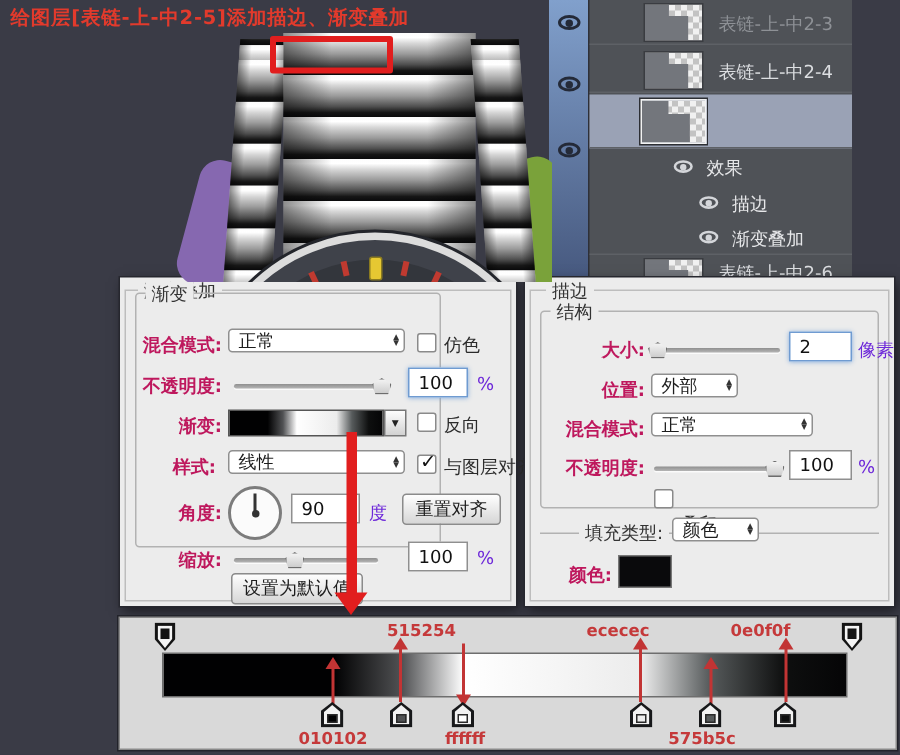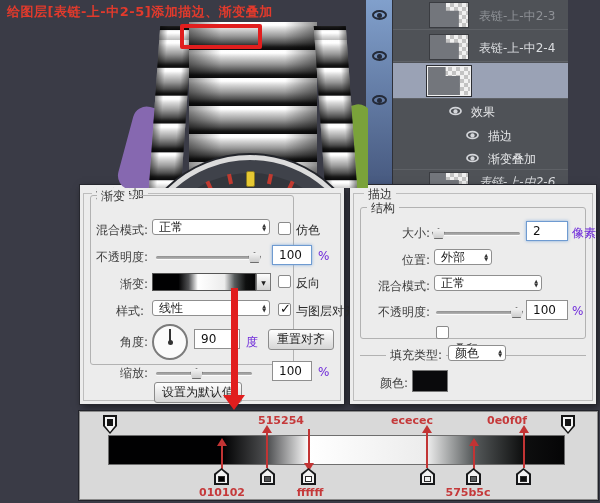--- a/index.html
+++ b/index.html
@@ -40,21 +40,21 @@
   .eye{width:15px;height:10px;border:2px solid #242a38;border-radius:50%;position:relative;display:block;}
   .eye::after{content:"";position:absolute;left:50%;top:50%;width:5px;height:5px;margin:-2.5px 0 0 -2.5px;background:#242a38;border-radius:50%;}
   .eye.light{border-color:#d4d6da;}
   .eye.light::after{background:#d4d6da;}
   .fxlabel{font-size:12px;color:#e6e7e9;white-space:nowrap;}
 
   
   .dlg{background:#ececec;box-shadow:0 0 0 1px #26272e,2px 3px 8px rgba(0,0,0,.55);}
   .fs{position:absolute;border:1px solid #b2b2b2;border-radius:3px;}
   .legend{position:absolute;top:-8px;background:#ececec;padding:0 4px;font-size:12px;color:#333;white-space:nowrap;}
-  .lab{position:absolute;font-size:12px;color:#404040;text-align:right;white-space:nowrap;}
+  .lab{position:absolute;font-size:12px;color:#be185d;text-align:right;white-space:nowrap;font-weight:bold;}
   .dd{position:absolute;background:#fff;border:1px solid #8f8f8f;border-radius:3px;height:16px;font-size:12px;color:#1d1d1d;display:flex;align-items:center;padding:0 3px 0 6px;}
   .dd .arr{margin-left:auto;display:flex;flex-direction:column;font-size:5px;line-height:4.5px;color:#333;padding-left:4px;}
   .fld{position:absolute;background:#fff;border:1px solid #6f9bd1;box-shadow:0 0 3px rgba(120,165,220,.9);height:20px;font-size:12px;color:#111;display:flex;align-items:center;padding-left:6px;}
   .unit{position:absolute;font-size:12px;color:#6d28d9;white-space:nowrap;}
   .cb{position:absolute;width:13px;height:13px;background:#fff;border:1px solid #8a8a8a;border-radius:2px;}
   .cb.checked::after{content:"\2713";position:absolute;left:1px;top:-3px;font-size:13px;font-weight:bold;color:#101010;}
   .cblab{position:absolute;font-size:12px;color:#2b2b2b;white-space:nowrap;text-align:right;}
   .track{position:absolute;height:3px;background:linear-gradient(#8f8f8f,#b5b5b5);border-radius:2px;box-shadow:0 1px 0 rgba(255,255,255,.8);}
   .thumbp{position:absolute;width:13px;height:11px;top:-4px;background:linear-gradient(#f7f7f7,#c9c9c9);clip-path:polygon(50% 0,100% 38%,82% 100%,18% 100%,0 38%);box-shadow:0 0 0 1px #6d6d6d inset;}
   .btn{position:absolute;height:21px;background:linear-gradient(#fefefe,#d6d6d6);border:1px solid #8b8b8b;border-radius:3px;font-size:12px;color:#1d1d1d;display:flex;align-items:center;justify-content:center;white-space:nowrap;}
@@ -149,21 +149,21 @@
     <div class="abs lrow" style="top:123px;height:24px;border-bottom:none;">
       <span class="eye light abs" style="left:72px;top:7px;transform:scale(.85);"></span>
       <span class="fxlabel abs" style="left:95px;top:5px;">描边</span>
     </div>
 
     <div class="abs lrow" style="top:147px;height:23px;">
       <span class="eye light abs" style="left:72px;top:6px;transform:scale(.85);"></span>
       <span class="fxlabel abs" style="left:95px;top:4px;">渐变叠加</span>
     </div>
 
-    <div class="abs lrow" style="top:170px;height:18px;border-bottom:none;font-style:italic;">
+    <div class="abs lrow" style="top:170px;height:18px;border-bottom:none;">
       <div class="thumb abs" style="left:36px;top:2px;width:40px;height:24px;">
           <div class="tshape"></div>
         </div>
       <span class="lname abs" style="left:86px;top:4px;">表链-上-中2-6</span>
     </div>
   </div>
 
   <div class="abs dlg" id="gdlg" style="left:80px;top:185px;width:264px;height:219px;">
     <div class="fs" style="left:3px;top:8px;width:258px;height:208px;border-radius:0;border-color:#bdbdbd;">
       <span class="legend" style="left:8px;">渐变叠加</span>

